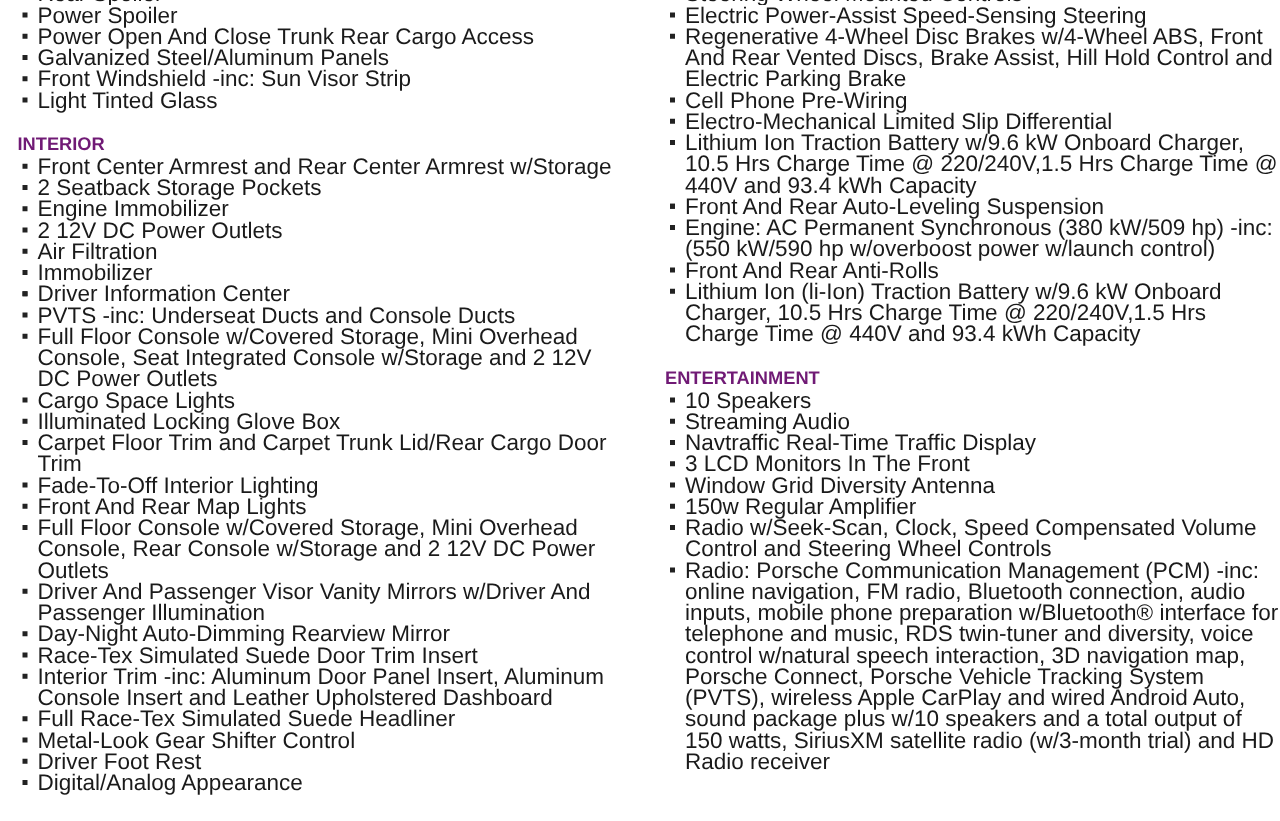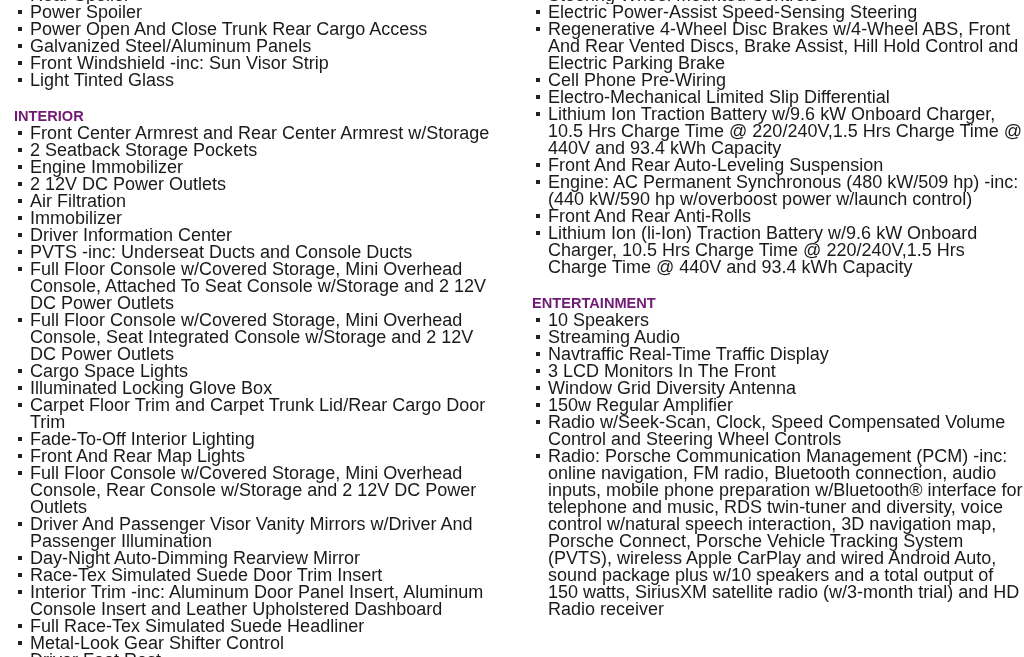--- a/index.html
+++ b/index.html
@@ -45,21 +45,20 @@
   <ul id="int-list">
       <li class="li"><span class="bullet"></span><span>Front Center Armrest and Rear Center Armrest w/Storage</span></li>
       <li class="li"><span class="bullet"></span><span>2 Seatback Storage Pockets</span></li>
       <li class="li"><span class="bullet"></span><span>Engine Immobilizer</span></li>
       <li class="li"><span class="bullet"></span><span>2 12V DC Power Outlets</span></li>
       <li class="li"><span class="bullet"></span><span>Air Filtration</span></li>
       <li class="li"><span class="bullet"></span><span>Immobilizer</span></li>
       <li class="li"><span class="bullet"></span></li>
       <li class="li"><span class="bullet"></span><span>Driver Information Center</span></li>
       <li class="li"><span class="bullet"></span><span>PVTS -inc: Underseat Ducts and Console Ducts</span></li>
-      <li class="li"><span class="bullet"></span><span>Full Floor Console w/Covered Storage, Mini Overhead Console, Attached To Seat Console w/Storage and 2 12V DC Power Outlets</span></li>
       <li class="li"><span class="bullet"></span><span>Full Floor Console w/Covered Storage, Mini Overhead Console, Seat Integrated Console w/Storage and 2 12V DC Power Outlets</span></li>
       <li class="li"><span class="bullet"></span><span>Cargo Space Lights</span></li>
       <li class="li"><span class="bullet"></span><span>Illuminated Locking Glove Box</span></li>
       <li class="li"><span class="bullet"></span><span>Carpet Floor Trim and Carpet Trunk Lid/Rear Cargo Door Trim</span></li>
       <li class="li"><span class="bullet"></span><span>Fade-To-Off Interior Lighting</span></li>
       <li class="li"><span class="bullet"></span><span>Front And Rear Map Lights</span></li>
       <li class="li"><span class="bullet"></span><span>Full Floor Console w/Covered Storage, Mini Overhead Console, Rear Console w/Storage and 2 12V DC Power Outlets</span></li>
       <li class="li"><span class="bullet"></span><span>Driver And Passenger Visor Vanity Mirrors w/Driver And Passenger Illumination</span></li>
       <li class="li"><span class="bullet"></span><span>Day-Night Auto-Dimming Rearview Mirror</span></li>
       <li class="li"><span class="bullet"></span><span>Race-Tex Simulated Suede Door Trim Insert</span></li>
@@ -76,21 +75,21 @@
     <div class="li"><span>Steering Wheel Mounted Controls</span></div>
   </div>
   <ul id="mech-list">
       <li class="li"><span class="bullet"></span><span>Electric Power-Assist Speed-Sensing Steering</span></li>
       <li class="li"><span class="bullet"></span><span>Regenerative 4-Wheel Disc Brakes w/4-Wheel ABS, Front And Rear Vented Discs, Brake Assist, Hill Hold Control and Electric Parking Brake</span></li>
       <li class="li"><span class="bullet"></span><span>Cell Phone Pre-Wiring</span></li>
       <li class="li"><span class="bullet"></span><span>Electro-Mechanical Limited Slip Differential</span></li>
       <li class="li"><span class="bullet"></span><span>Lithium Ion Traction Battery w/9.6 kW Onboard Charger, 10.5 Hrs Charge Time @ 220/240V,1.5 Hrs Charge Time @ 440V and 93.4 kWh Capacity</span></li>
       <li class="li"><span class="bullet"></span></li>
       <li class="li"><span class="bullet"></span><span>Front And Rear Auto-Leveling Suspension</span></li>
-      <li class="li"><span class="bullet"></span><span>Engine: AC Permanent Synchronous (480 kW/509 hp) -inc: (440 kW/590 hp w/overboost power w/launch control)</span></li>
+      <li class="li"><span class="bullet"></span><span>Engine: AC Permanent Synchronous (380 kW/509 hp) -inc: (550 kW/590 hp w/overboost power w/launch control)</span></li>
       <li class="li"><span class="bullet"></span><span>Front And Rear Anti-Rolls</span></li>
       <li class="li"><span class="bullet"></span><span>Lithium Ion (li-Ion) Traction Battery w/9.6 kW Onboard Charger, 10.5 Hrs Charge Time @ 220/240V,1.5 Hrs Charge Time @ 440V and 93.4 kWh Capacity</span></li>
     </ul>
   <div class="gap"></div>
   <h3 class="heading">ENTERTAINMENT</h3>
   <ul id="ent-list">
       <li class="li"><span class="bullet"></span><span>10 Speakers</span></li>
       <li class="li"><span class="bullet"></span><span>Streaming Audio</span></li>
       <li class="li"><span class="bullet"></span><span>Navtraffic Real-Time Traffic Display</span></li>
       <li class="li"><span class="bullet"></span><span>3 LCD Monitors In The Front</span></li>

